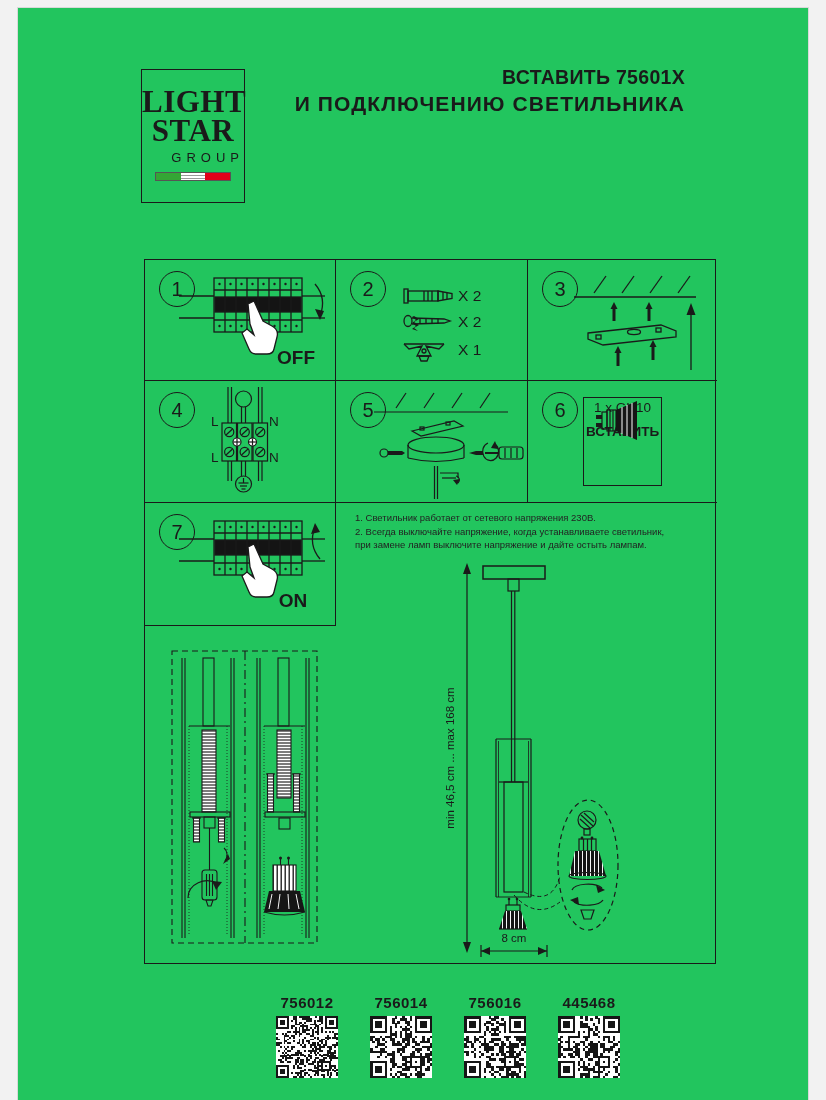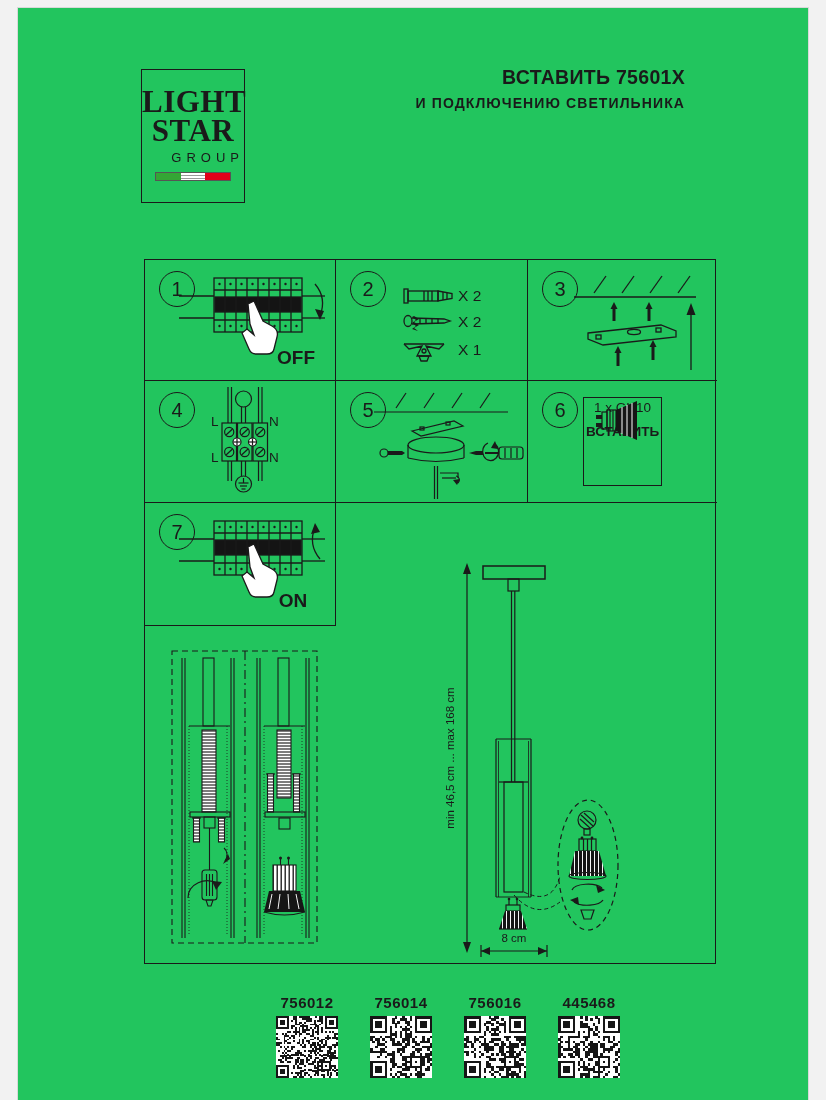--- a/index.html
+++ b/index.html
@@ -11,21 +11,21 @@
   .logo-word{font-family:"Liberation Serif",serif;font-weight:bold;font-size:31px;line-height:29px;letter-spacing:.5px;}
   .logo-word.first{margin-top:17px;}
   .logo-group{font-size:13px;letter-spacing:5px;margin-top:5px;text-indent:5px;text-align:right;}
   .logo-flag{display:flex;width:76px;height:9px;margin:7px auto 0;border:1px solid #555;box-sizing:border-box;}
   .logo-flag .seg{flex:1;}
   .seg.white{background:linear-gradient(#fff 0 2px,#9a9a9a 2px 3px,#fff 3px 5px,#9a9a9a 5px 6px,#fff 6px 100%);}
   
   .header-right{position:absolute;right:123px;top:56px;text-align:right;}
   .hdr-line{font-size:19.5px;font-weight:bold;line-height:27px;letter-spacing:.3px;}
   .hdr-title1{margin-top:29px;font-size:21px;font-weight:bold;letter-spacing:2.4px;line-height:25px;}
-  .hdr-title2{font-size:14px;font-weight:bold;letter-spacing:1.1px;line-height:25px;}
+  .hdr-title2{font-size:21px;font-weight:bold;letter-spacing:1.1px;line-height:25px;}
   
   .grid{position:absolute;left:126px;top:251px;width:572px;height:705px;border:1.5px solid #1a1a1a;box-sizing:border-box;}
   .cell{position:absolute;box-sizing:border-box;}
   .b-r{border-right:1.5px solid #1a1a1a;}
   .b-b{border-bottom:1.5px solid #1a1a1a;}
   .step-circle{position:absolute;left:14px;top:11px;width:34px;height:34px;border:1.5px solid #1a1a1a;border-radius:50%;
                font-size:20px;line-height:34px;text-align:center;}
   .cell svg{position:absolute;left:0;top:0;}
   
   .insert-box{position:absolute;left:55px;top:16px;width:79px;height:89px;border:1.5px solid #1a1a1a;
@@ -336,20 +336,25 @@
           <path d="M103,44 l6,-3 9,20 9,5 q7,4 5,11 l-3,12 q-1,5 -7,5 l-11,0 q-5,0 -7,-5 l-7,-16 5,-4 7,6 -4,-11 z" fill="#fff"></path>
           <path d="M175,56 q-12,-14 -5,-32"></path>
           <polygon points="170,20 166,31 175,29" fill="#1a1a1a" stroke="none"></polygon>
         </g>
         <text x="148" y="104" font-size="19" font-weight="bold" text-anchor="middle">ON</text>
       </svg>
       <div class="step-circle">7</div>
     </div>
   </div>
 
+  <div class="notes">
+    <div>1. Светильник работает от сетевого напряжения 230В.</div>
+    <div>2. Всегда выключайте напряжение, когда устанавливаете светильник,</div>
+    <div>при замене ламп выключите напряжение и дайте остыть лампам.</div>
+  </div>
 
   <svg class="pendant-svg" width="368" height="406" viewBox="0 0 368 406">
     <defs>
       <pattern id="ribs" width="4" height="10" patternUnits="userSpaceOnUse">
         <rect width="4" height="10" fill="#141414"></rect>
         <line x1="2.5" y1="0" x2="2.5" y2="10" stroke="#f5f5f5" stroke-width="1"></line>
       </pattern>
     </defs>
     <g stroke="#1a1a1a" stroke-width="1.2" fill="none">
 

